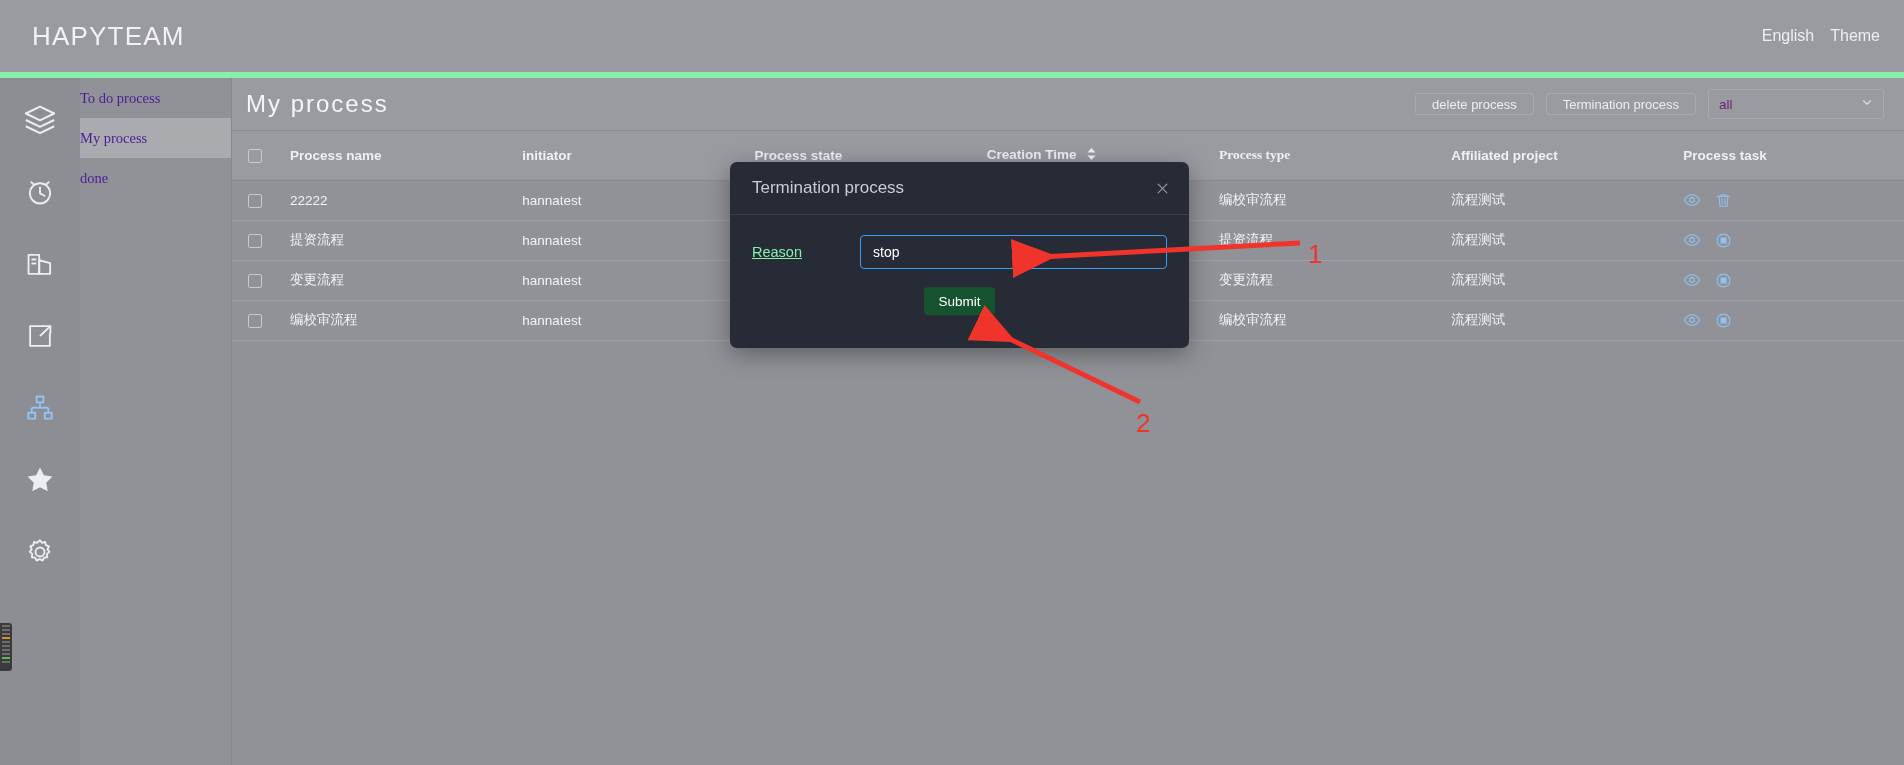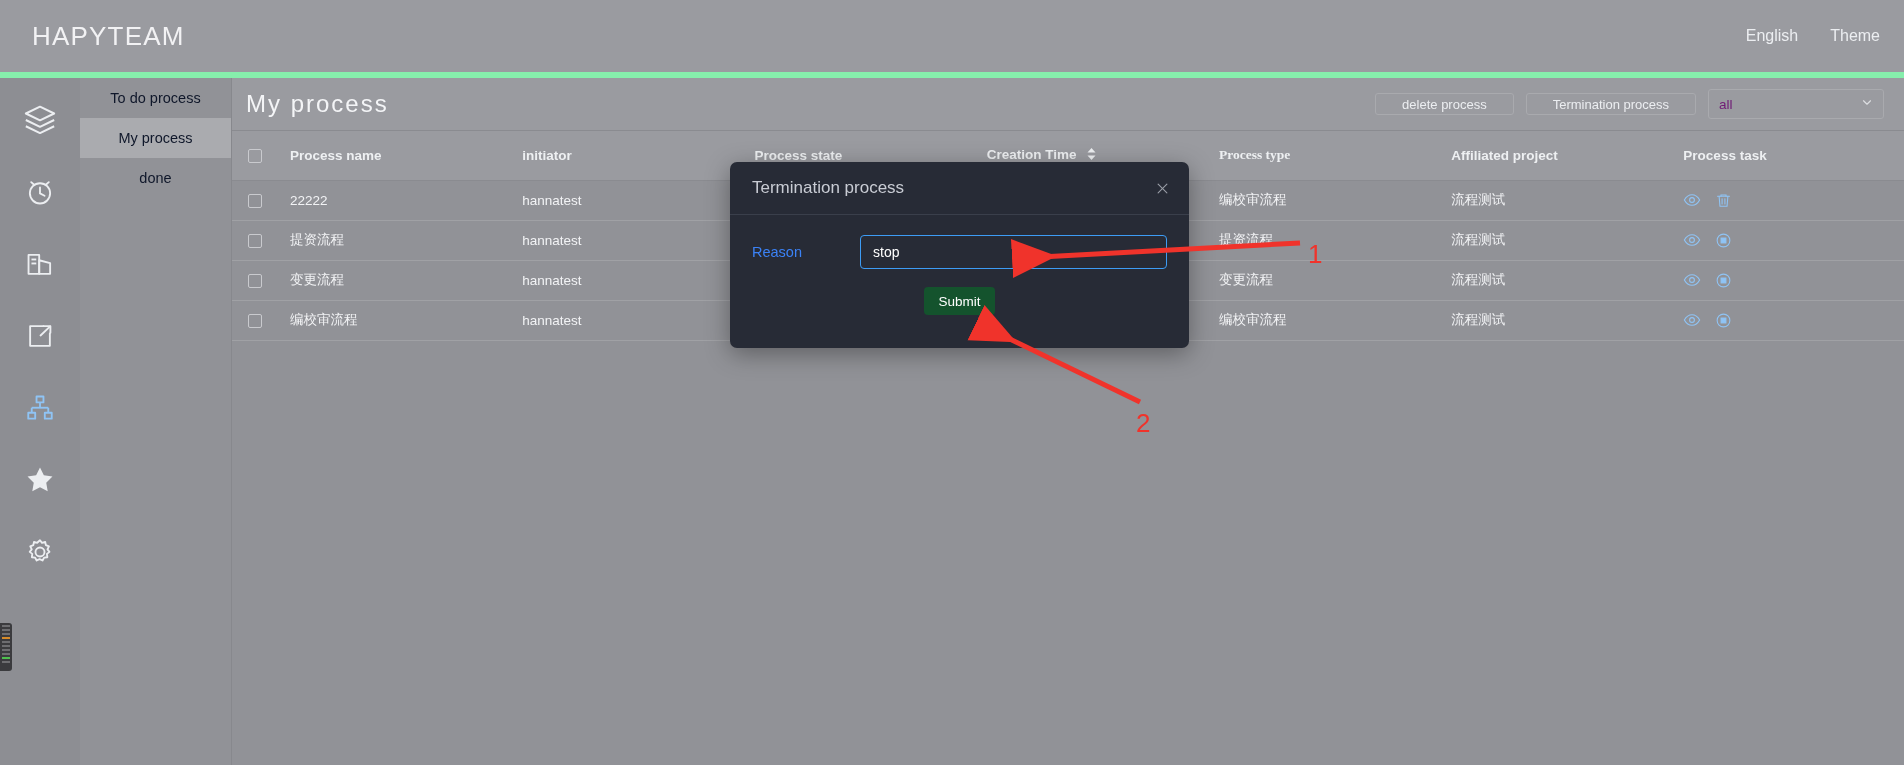--- a/index.html
+++ b/index.html
@@ -21,21 +21,21 @@
     border-bottom: 6px solid #86efac;
     display: flex; align-items: center;
   }
   .brand {
     margin-left: 32px;
     font-size: 26px; letter-spacing: 1.2px;
     color: #f2f2f4; font-weight: 400;
   }
   .topbar-right {
     margin-left: auto; margin-right: 14px;
-    display: flex; align-items: center; gap: 32px;
+    display: flex; align-items: center; gap: 16px;
     padding-right: 10px;
   }
   .topbar-link {
     font-size: 16px; color: #eceef1; cursor: pointer; white-space: nowrap;
   }
 
   
   .rail {
     position: absolute; left: 0; top: 78px;
     width: 80px; height: 687px;
@@ -52,23 +52,23 @@
 
   
   .subnav {
     position: absolute; left: 80px; top: 78px;
     width: 152px; height: 687px;
     background: #919297;
     border-right: 1px solid #87888d;
   }
   .subnav-item {
     height: 40px; line-height: 40px;
-    text-align: center;
-    font-size: 14.5px; color: #0f172a;
-    cursor: pointer;
+    font-size: 14.5px; color: #4c1d95;
+    cursor: pointer;
+    font-family: Liberation Serif, serif;
   }
   .subnav-item.active { background: #aaabaf; }
 
   
   .content {
     position: absolute; left: 232px; top: 78px;
     width: 1672px; height: 687px;
     background: #919297;
   }
   .page-head {
@@ -80,21 +80,21 @@
   }
   .page-title {
     margin-left: 14px;
     font-size: 24px; letter-spacing: 2px; color: #f4f5f7; font-weight: 400;
   }
   .head-actions {
     margin-left: auto; display: flex; align-items: center; gap: 12px;
     margin-right: 20px;
   }
   .btn-ghost {
-    height: 22px; padding: 0 26px;
+    height: 22px; padding: 0 16px;
     background: transparent;
     border: 1px solid #a9aaae;
     border-radius: 3px;
     color: #eceef1; font-size: 13px;
     font-family: "Liberation Sans", sans-serif;
     cursor: pointer; white-space: nowrap;
   }
   .select-box {
     position: relative;
     width: 176px; height: 30px;
@@ -181,21 +181,21 @@
     margin-left: 22px;
     font-size: 17px; color: #c9ccd4; font-weight: 400;
   }
   .modal-close {
     position: absolute; right: 16px; top: 50%; transform: translateY(-50%);
     width: 22px; height: 22px;
     display: flex; align-items: center; justify-content: center;
     cursor: pointer;
   }
   .modal-body { padding: 20px 22px 0 22px; display: flex; align-items: center; }
-  .form-label { font-size: 14.5px; color: #3b82f6; width: 108px; }
+  .form-label { font-size: 14.5px; color: #86efac; width: 108px; text-decoration: underline; }
   .form-input {
     flex: 1;
     height: 34px;
     background: transparent;
     border: 1px solid #3d9cf5;
     border-radius: 4px;
     color: #ffffff;
     font-size: 14px;
     font-family: "Liberation Sans", sans-serif;
     padding: 0 12px;

